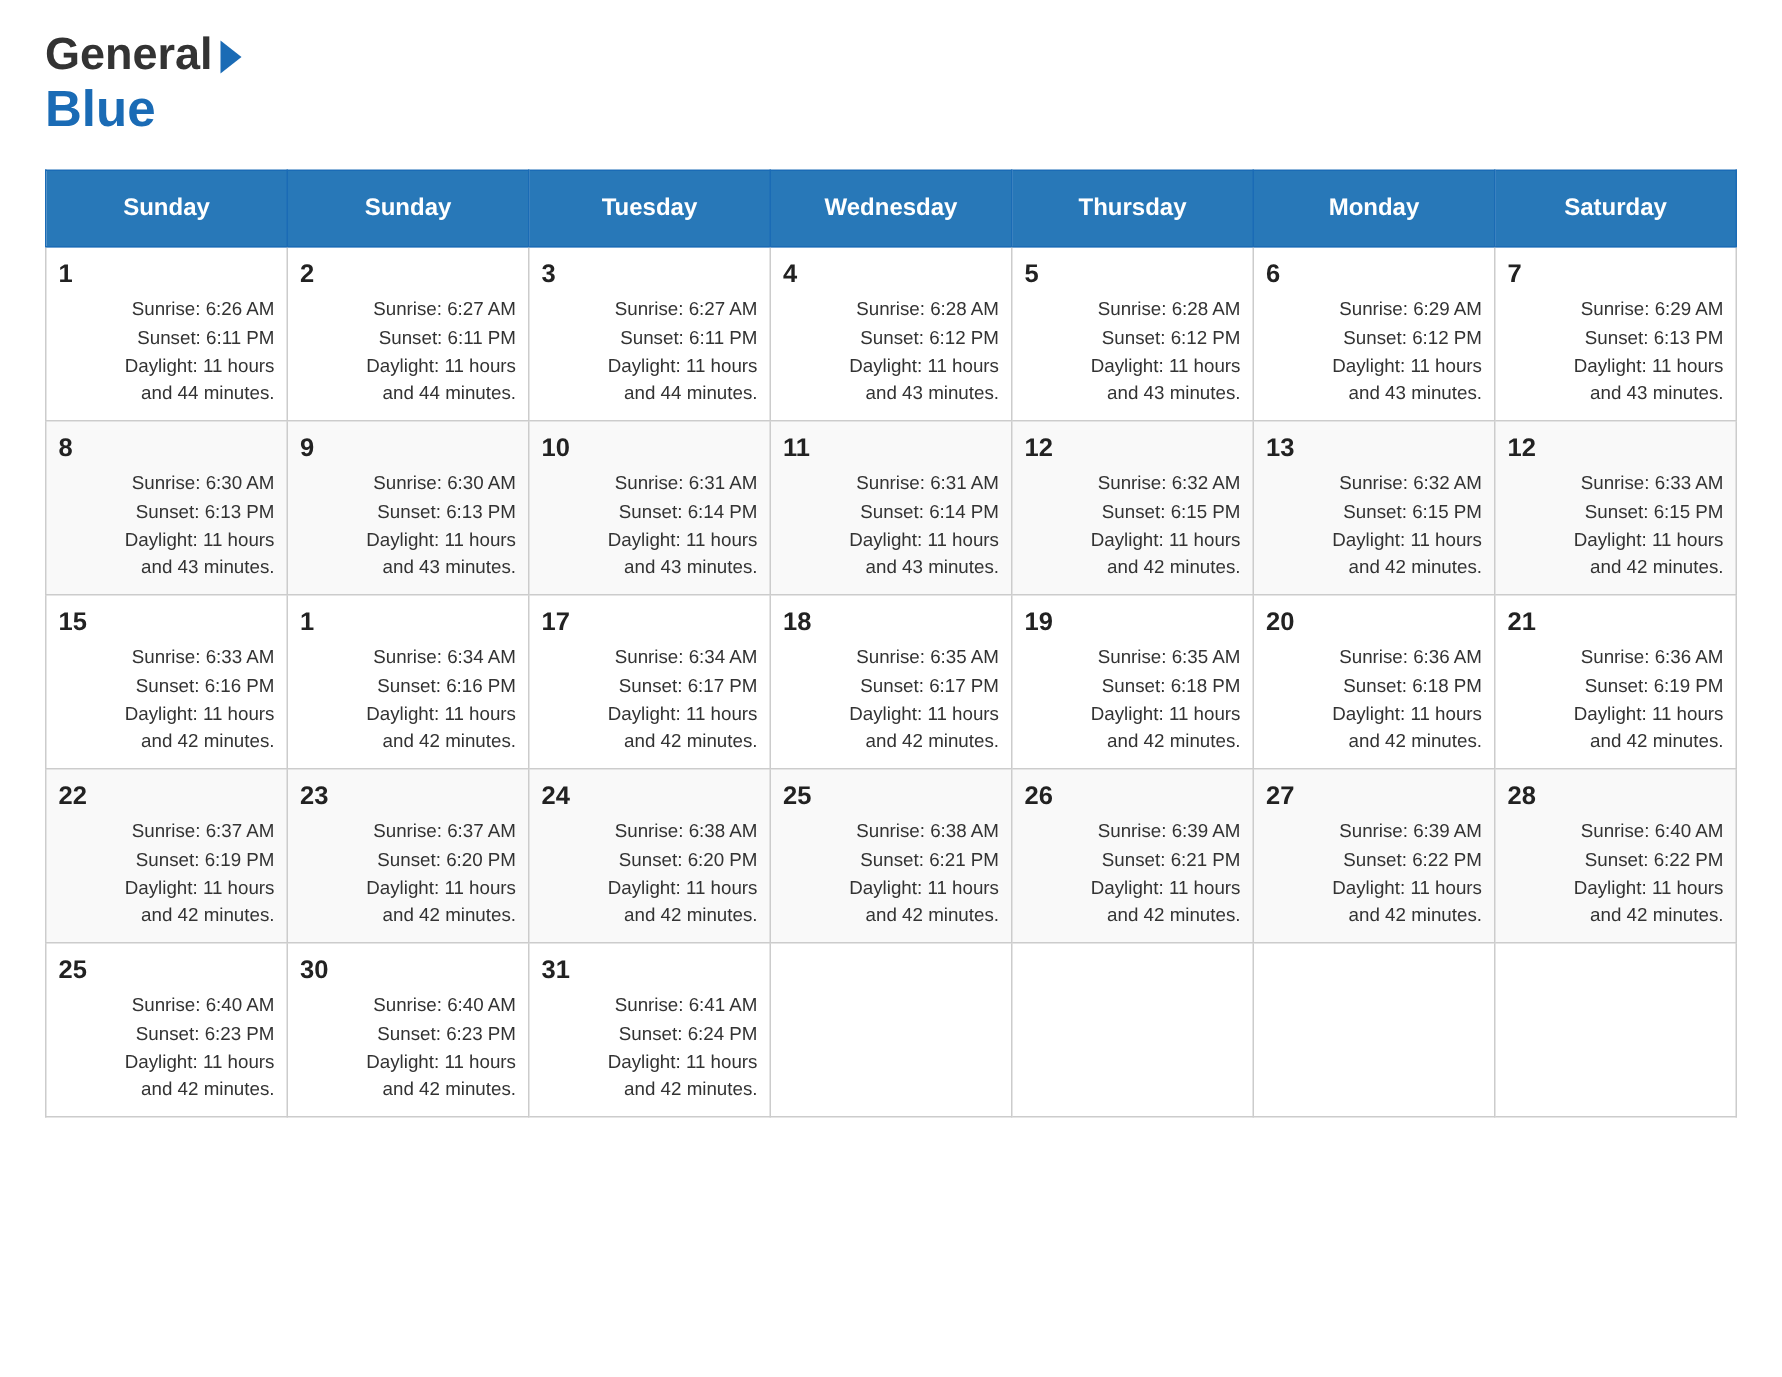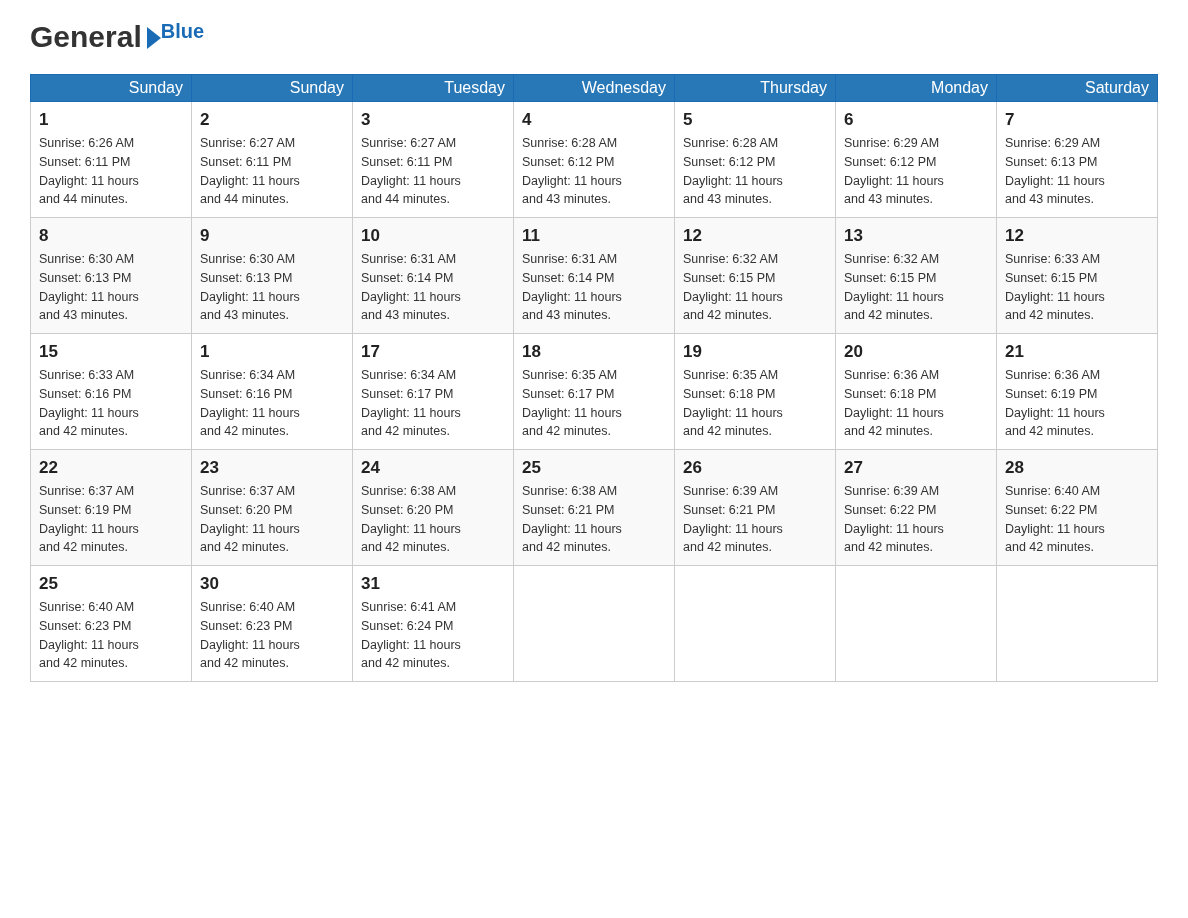--- a/index.html
+++ b/index.html
@@ -11,21 +11,21 @@
       padding: 20px 30px;
     }
     .header {
       display: flex;
       justify-content: space-between;
       align-items: flex-start;
       margin-bottom: 20px;
     }
     .logo {
       display: flex;
-      flex-direction: row;
+      flex-direction: column;
       align-items: flex-start;
     }
     .logo-line {
       display: flex;
       align-items: center;
     }
     .title-area {
       text-align: right;
     }
     .month-title {
@@ -41,42 +41,43 @@
     }
     .calendar-table {
       width: 100%;
       border-collapse: collapse;
       border: 1px solid #aaa;
     }
     .calendar-table th {
       background-color: #2878b8;
       color: #ffffff;
       font-size: 16px;
-      font-weight: normal;
-      padding: 4px 8px;
-      text-align: right;
+      font-weight: bold;
+      padding: 16px 8px;
+      text-align: center;
       border: 1px solid #1a6bb5;
     }
     .calendar-table td {
       vertical-align: top;
       padding: 8px;
       border: 1px solid #ccc;
       width: calc(100% / 7);
       min-height: 100px;
     }
     .day-number {
       font-size: 17px;
       font-weight: bold;
       color: #222;
       margin-bottom: 4px;
     }
     .day-info {
       font-size: 12.5px;
       color: #333;
       line-height: 1.5;
+      text-align: right;
     }
     .empty-cell {
       background: #fff;
     }
     .week-row td {
       background: #fff;
     }
     .week-row:nth-child(even) td {
       background: #f9f9f9;
     }
@@ -84,21 +85,21 @@
 </head>
 <body>
 
 <div class="header">
   <div class="logo">
     <div class="logo-line">
       <span style="font-size:30px;font-weight:bold;color:#333;">General</span>
       <span style="display:inline-block;width:0;height:0;border-top:11px solid transparent;border-bottom:11px solid transparent;border-left:14px solid #1a6bb5;margin-left:5px;margin-top:2px;"></span>
     </div>
     <div>
-      <span style="font-size:20px;font-weight:bold;color:#1a6bb5;">Blue</span>
+      <span style="font-size:34px;font-weight:bold;color:#1a6bb5;">Blue</span>
     </div>
   </div>
   <div class="title-area">
     <div class="month-title"></div>
     <div class="location"></div>
   </div>
 </div>
 
 <table class="calendar-table">
   <thead>

